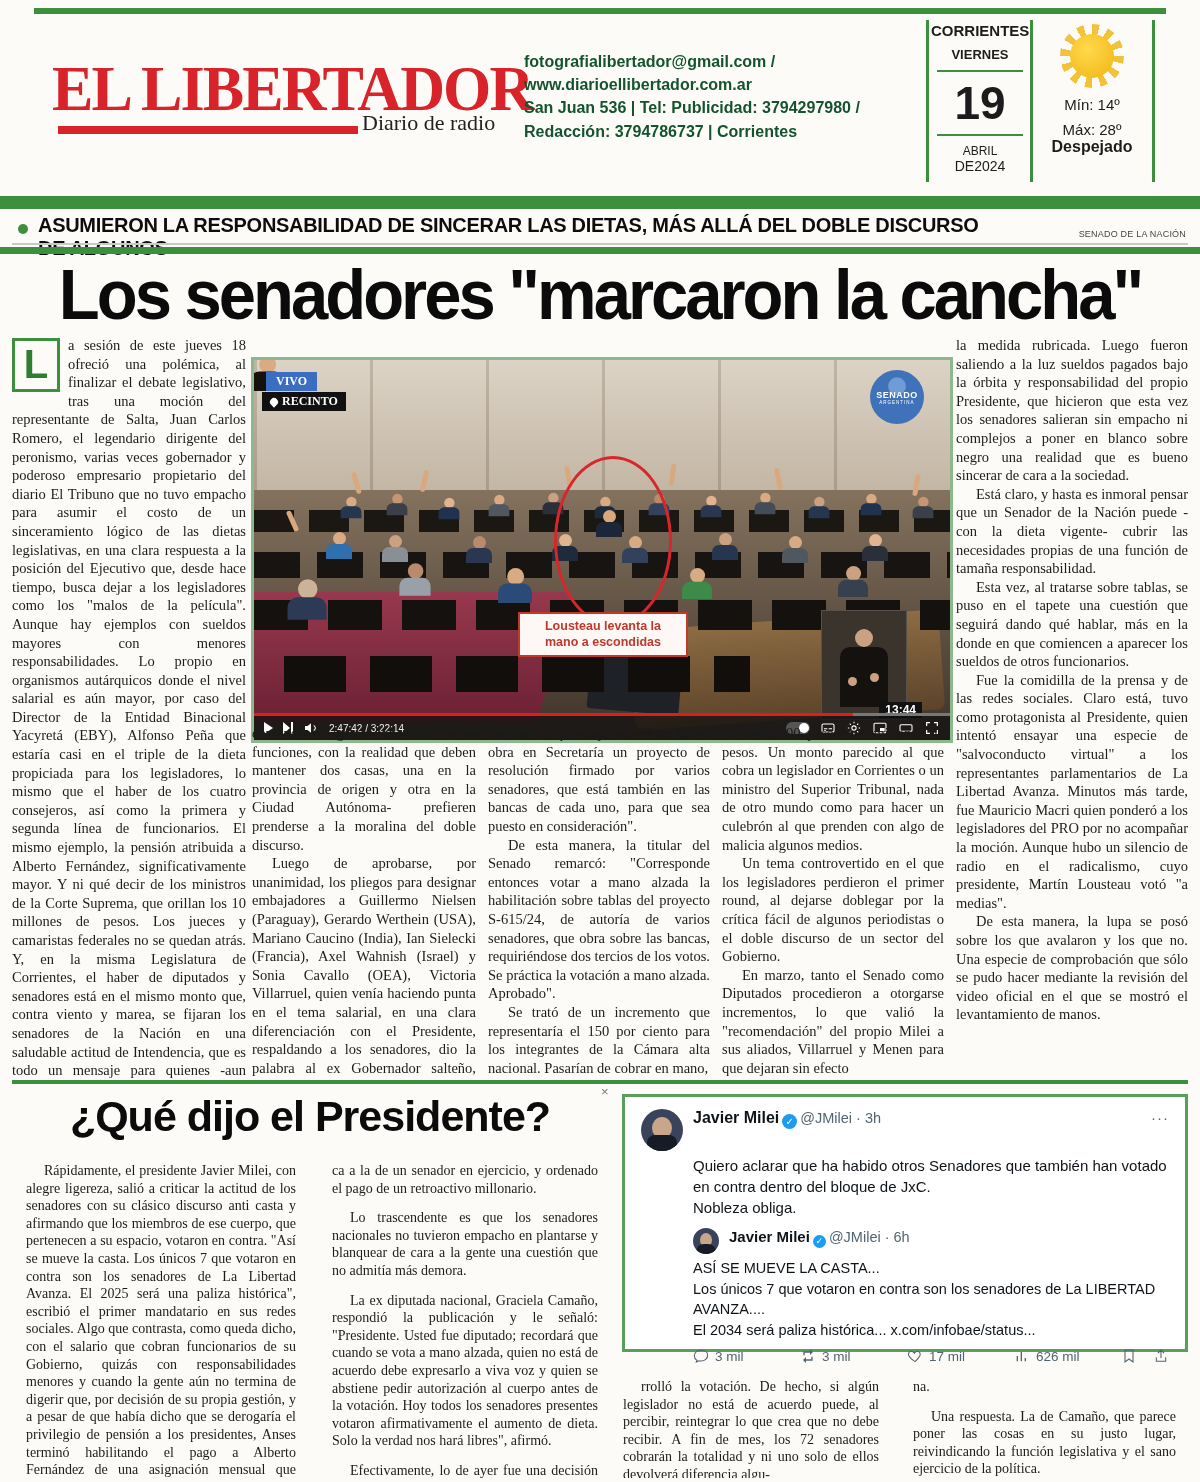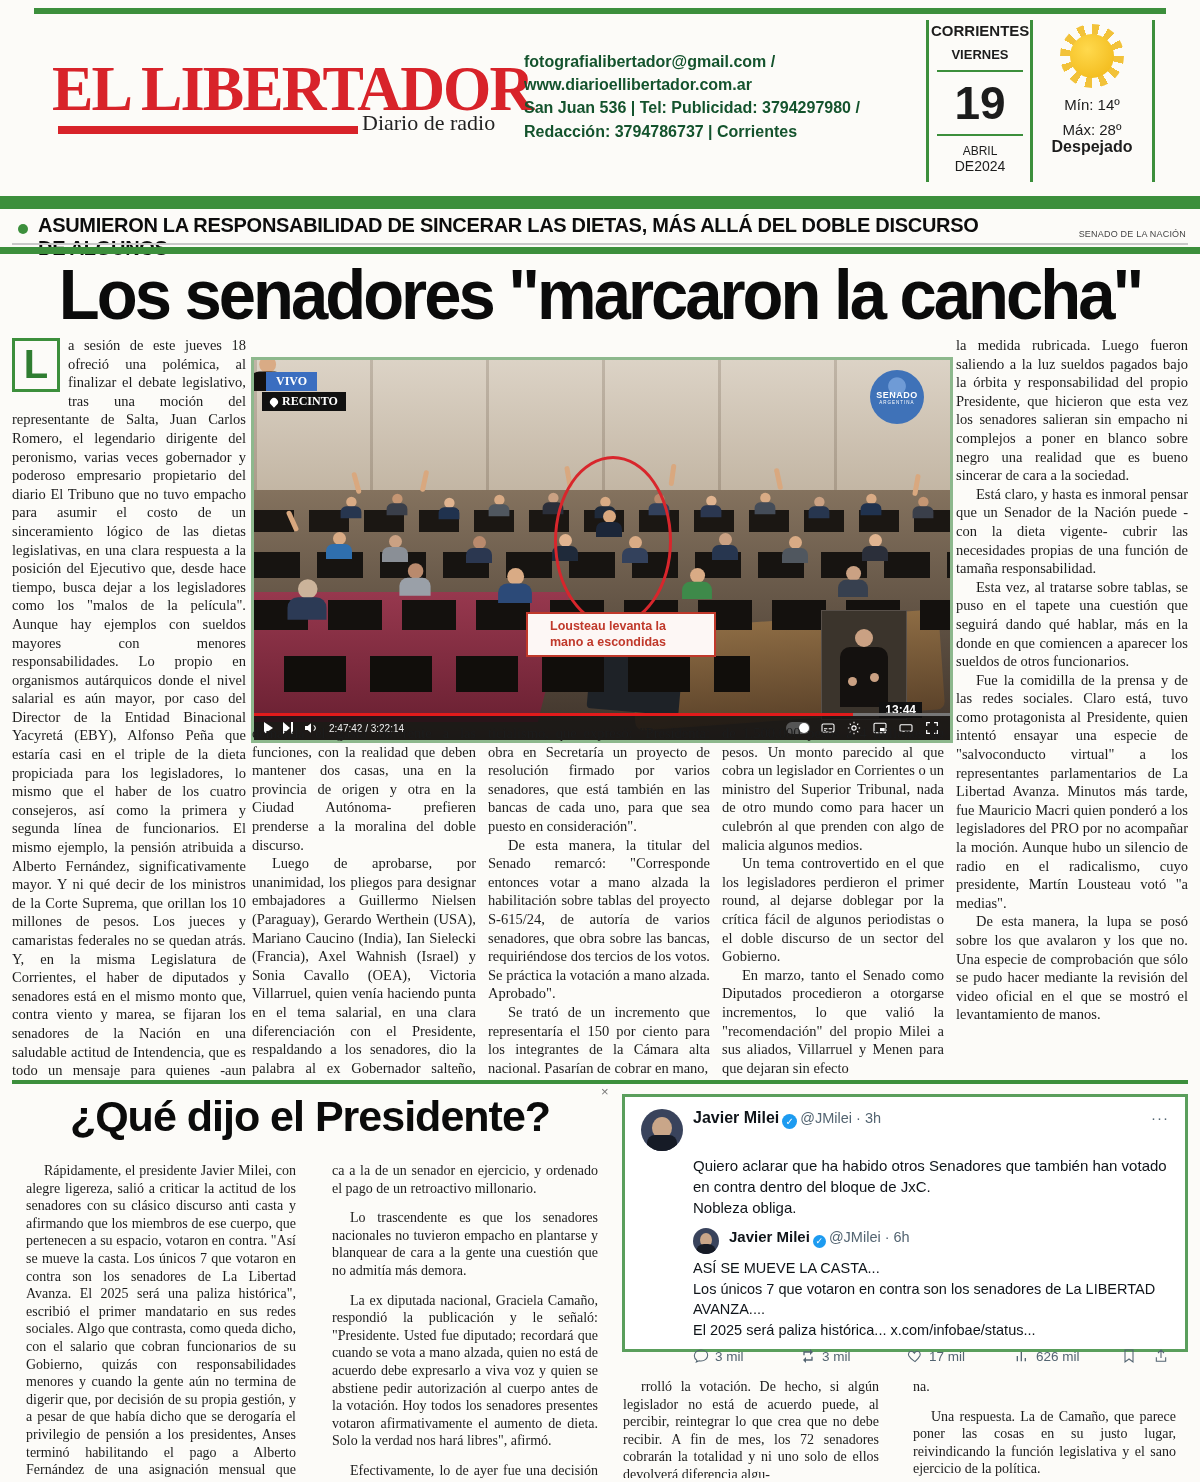--- a/index.html
+++ b/index.html
@@ -83,23 +83,23 @@
   .v-badge-loc{position:absolute;left:8px;top:32px;padding:2px 8px;background:#111;color:#fff;
                font-weight:bold;font-size:12px;display:flex;align-items:center;gap:4px;}
   .pin{width:8px;height:8px;border-radius:50% 50% 50% 0;background:#fff;transform:rotate(-45deg);display:inline-block;}
   .v-logo{position:absolute;right:26px;top:10px;width:54px;height:54px;border-radius:50%;
           background:radial-gradient(circle at 50% 30%,#6f9bd6 18%,#3f72b8 20%);
           color:#fff;text-align:center;display:flex;flex-direction:column;justify-content:center;}
   .v-logo b{font-size:9px;letter-spacing:.5px;}
   .v-logo span{font-size:4.5px;letter-spacing:1px;}
   .v-ellipse{position:absolute;left:300px;top:96px;width:112px;height:164px;border:3px solid #d8262c;
              border-radius:50%;}
-  .v-caption{position:absolute;left:272px;top:252px;width:142px;background:#fdf7f5;border:2px solid #c0392b;
+  .v-caption{position:absolute;left:264px;top:252px;width:142px;background:#fdf7f5;border:2px solid #c0392b;
              color:#c0392b;font-family:"Liberation Sans",sans-serif;font-weight:bold;font-size:12.5px;
-             line-height:1.25;padding:5px 22px;}
+             text-align:center;line-height:1.25;padding:5px 12px;}
   .v-interp{position:absolute;left:567px;top:250px;width:84px;height:108px;background:#3b342c;
             border:1px solid #58504a;}
   .v-interp .h{position:absolute;left:33px;top:18px;width:18px;height:18px;border-radius:50%;background:#caa183;}
   .v-interp .b{position:absolute;left:18px;top:36px;width:48px;height:60px;border-radius:10px 10px 0 0;background:#14110f;}
   .v-interp .ha1,.v-interp .ha2{position:absolute;width:9px;height:9px;border-radius:50%;background:#caa183;}
   .v-interp .ha1{left:26px;top:66px;} .v-interp .ha2{left:48px;top:62px;}
   .v-clock{position:absolute;right:28px;top:342px;background:#111;color:#fff;font-family:"Liberation Sans",sans-serif;
            font-weight:bold;font-size:12px;padding:1px 6px;}
   .v-bar{position:absolute;left:0;right:0;bottom:0;height:24px;background:rgba(15,15,15,.72);
          display:flex;align-items:center;color:#fff;font-family:"Liberation Sans",sans-serif;}
@@ -442,21 +442,21 @@
             <i></i>
             <u></u>
           </div>
         <div style="font-size:15px">
           <span class="t-name" style="font-size:15px">Javier Milei</span><span class="t-badge" style="width:13px;height:13px;line-height:13px;font-size:9px">✓</span><span class="t-handle">@JMilei · 6h</span>
         </div>
       </div>
       <div class="t-text2">
         <div>ASÍ SE MUEVE LA CASTA...</div>
         <div>Los únicos 7 que votaron en contra son los senadores de La LIBERTAD AVANZA....</div>
-        <div>El 2025 será paliza histórica... x.com/infobae/status...</div>
+        <div>El 2034 será paliza histórica... x.com/infobae/status...</div>
       </div>
     </div>
     <div class="t-stats">
       <span class="t-stat">
         <svg width="16" height="16" viewBox="0 0 24 24">
             <path d="M12 3C6.5 3 2 6.9 2 11.7c0 2.8 1.5 5.3 3.9 6.9L5 21l4.2-1.8c.9.2 1.8.3 2.8.3 5.5 0 10-3.9 10-8.7S17.5 3 12 3z" fill="none" stroke="#536471" stroke-width="1.6"></path>
           </svg>
         <span>3 mil</span>
       </span>
       <span class="t-stat">

